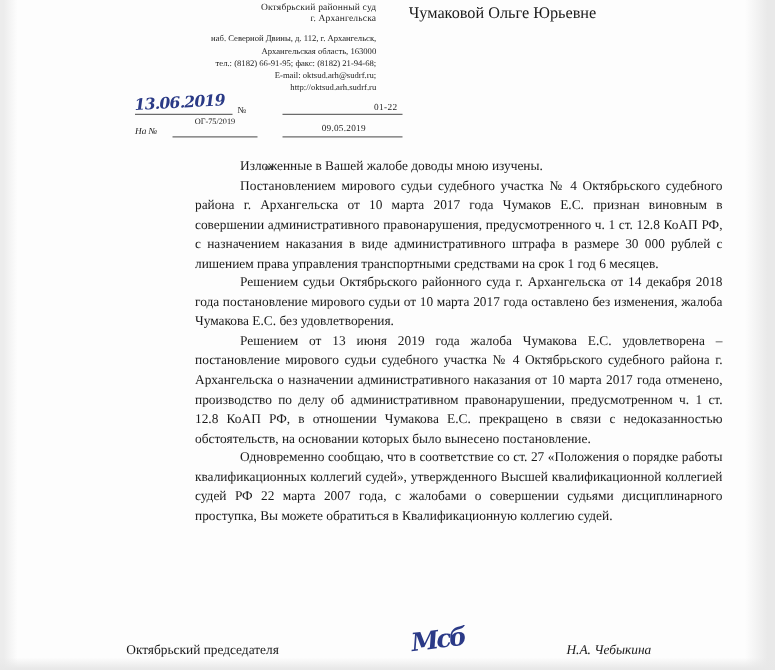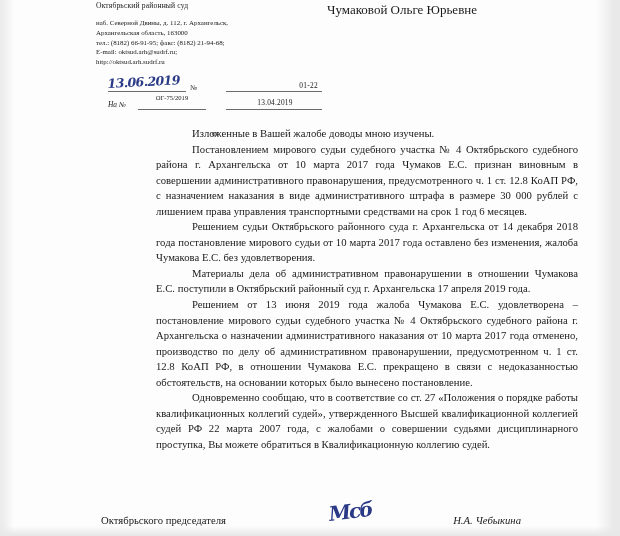--- a/index.html
+++ b/index.html
@@ -48,21 +48,21 @@
   .header-row {
     position: relative;
     padding-top: 3px;
     height: 74px;
   }
   .letterhead {
     position: absolute;
     left: 96px;
     top: 2px;
     width: 205px;
-    text-align: left;
+    text-align: right;
     line-height: 1.18;
   }
   .lh-org {
     font-size: 7.6px;
     letter-spacing: 0.15px;
   }
   .lh-org div { white-space: nowrap; }
   .lh-contacts {
     margin-top: 7px;
     font-size: 6.9px;
@@ -247,20 +247,21 @@
 
   <div class="scan-edge-left"></div>
   <div class="scan-edge-right"></div>
   <div class="scan-edge-bottom"></div>
 
   <div class="header-row">
 
     <div class="letterhead">
       <div class="lh-org">
         <div>Октябрьский районный суд</div>
+        <div>г. Архангельска</div>
       </div>
       <div class="lh-contacts">
         <div>наб. Северной Двины, д. 112, г. Архангельск,</div>
         <div>Архангельская область, 163000</div>
         <div>тел.: (8182) 66-91-95; факс: (8182) 21-94-68;</div>
         <div>E-mail: oktsud.arh@sudrf.ru;</div>
         <div>http://oktsud.arh.sudrf.ru</div>
       </div>
     </div>
 
@@ -276,34 +277,33 @@
       <span class="no-sym">№</span>
       <span class="ref-num">01-22</span>
       <span class="rule-num"></span>
     </div>
 
     <div class="ref-line2">
       <span class="na-no">На №</span>
       <span class="in-ref">ОГ-75/2019</span>
       <span class="rule-inref"></span>
       <span class="ot-word">от</span>
-      <span class="in-date">13.04.2019</span>
+      <span class="in-date">09.05.2019</span>
       <span class="rule-indate"></span>
     </div>
 
   </div>
 
   <div class="body-text">
     <p>Изложенные в Вашей жалобе доводы мною изучены.</p>
     <p>Постановлением мирового судьи судебного участка № 4 Октябрьского судебного района г. Архангельска от 10 марта 2017 года Чумаков Е.С. признан виновным в совершении административного правонарушения, предусмотренного ч. 1 ст. 12.8 КоАП РФ, с назначением наказания в виде административного штрафа в размере 30 000 рублей с лишением права управления транспортными средствами на срок 1 год 6 месяцев.</p>
     <p>Решением судьи Октябрьского районного суда г. Архангельска от 14 декабря 2018 года постановление мирового судьи от 10 марта 2017 года оставлено без изменения, жалоба Чумакова Е.С. без удовлетворения.</p>
-    <p>Материалы дела об административном правонарушении в отношении Чумакова Е.С. поступили в Октябрьский районный суд г. Архангельска 17 апреля 2019 года.</p>
     <p>Решением от 13 июня 2019 года жалоба Чумакова Е.С. удовлетворена – постановление мирового судьи судебного участка № 4 Октябрьского судебного района г. Архангельска о назначении административного наказания от 10 марта 2017 года отменено, производство по делу об административном правонарушении, предусмотренном ч. 1 ст. 12.8 КоАП РФ, в отношении Чумакова Е.С. прекращено в связи с недоказанностью обстоятельств, на основании которых было вынесено постановление.</p>
     <p>Одновременно сообщаю, что в соответствие со ст. 27 «Положения о порядке работы квалификационных коллегий судей», утвержденного Высшей квалификационной коллегией судей РФ 22 марта 2007 года, с жалобами о совершении судьями дисциплинарного проступка, Вы можете обратиться в Квалификационную коллегию судей.</p>
   </div>
 
   <div class="signature">
-    <span class="sig-title">Октябрьского председателя</span>
+    <span class="sig-title">Октябрьский председателя</span>
     <span class="sig-mark">Мсб</span>
     <span class="sig-name">Н.А. Чебыкина</span>
   </div>
 
 </div>
 
 </body></html>

